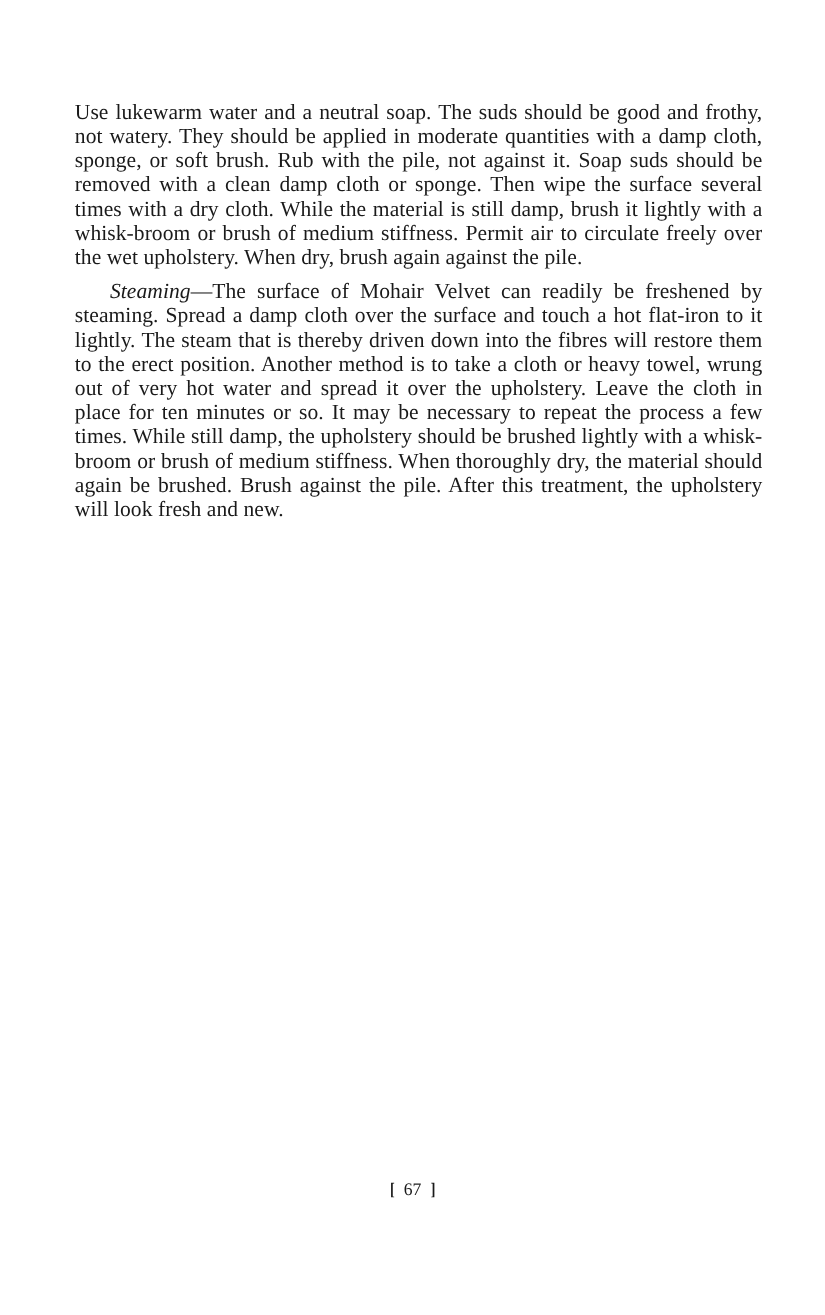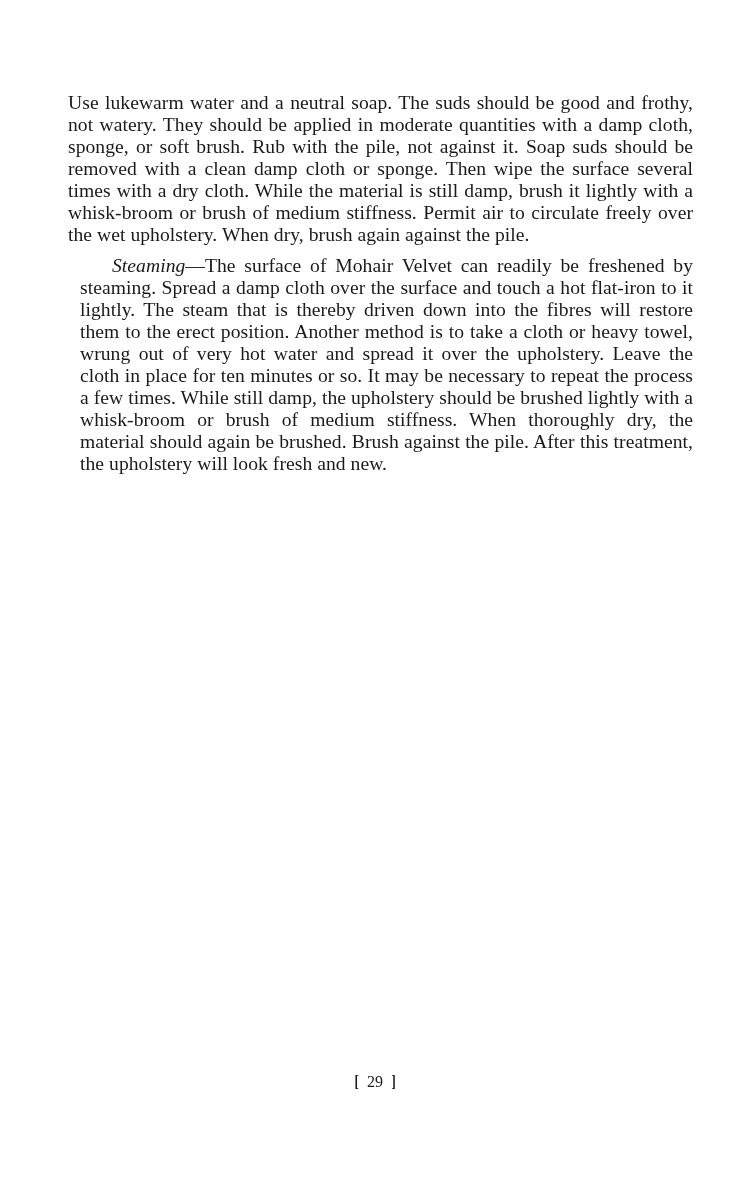--- a/index.html
+++ b/index.html
@@ -25,21 +25,20 @@
       margin: 0;
       font-size: 19.6px;
       line-height: 22px;
       text-align: justify;
       text-align-last: left;
       letter-spacing: 0.05px;
     }
     .para + .para {
       margin-top: 9px;
       text-indent: 32px;
-      margin-left: 12px;
     }
     .lead-in {
       font-style: italic;
     }
     .folio {
       position: absolute;
       left: 0;
       width: 750px;
       top: 1072px;
       text-align: center;
@@ -61,14 +60,14 @@
 <body>
 
 <div class="page">
   <p class="para">
     <span>Use lukewarm water and a neutral soap.  The suds should be good and frothy, not watery.  They should be applied in moderate quantities with a damp cloth, sponge, or soft brush.  Rub with the pile, not against it.  Soap suds should be removed with a clean damp cloth or sponge.  Then wipe the surface several times with a dry cloth.  While the material is still damp, brush it lightly with a whisk-broom or brush of medium stiffness.  Permit air to circulate freely over the wet upholstery.  When dry, brush again against the pile.</span>
   </p>
   <p class="para"><span class="lead-in">Steaming</span><span>—The surface of Mohair Velvet can readily be freshened by steaming.  Spread a damp cloth over the surface and touch a hot flat-iron to it lightly.  The steam that is thereby driven down into the fibres will restore them to the erect position.  Another method is to take a cloth or heavy towel, wrung out of very hot water and spread it over the upholstery.  Leave the cloth in place for ten minutes or so.  It may be necessary to repeat the process a few times.  While still damp, the upholstery should be brushed lightly with a whisk-broom or brush of medium stiffness.  When thoroughly dry, the material should again be brushed.  Brush against the pile.  After this treatment, the upholstery will look fresh and new.</span></p>
 </div>
 
 <div class="folio">
-  <span class="bracket">[</span><span class="folio-num">29</span><span class="bracket">]</span>
+  <span class="bracket">[</span><span class="folio-num">67</span><span class="bracket">]</span>
 </div>
 
 </body></html>

